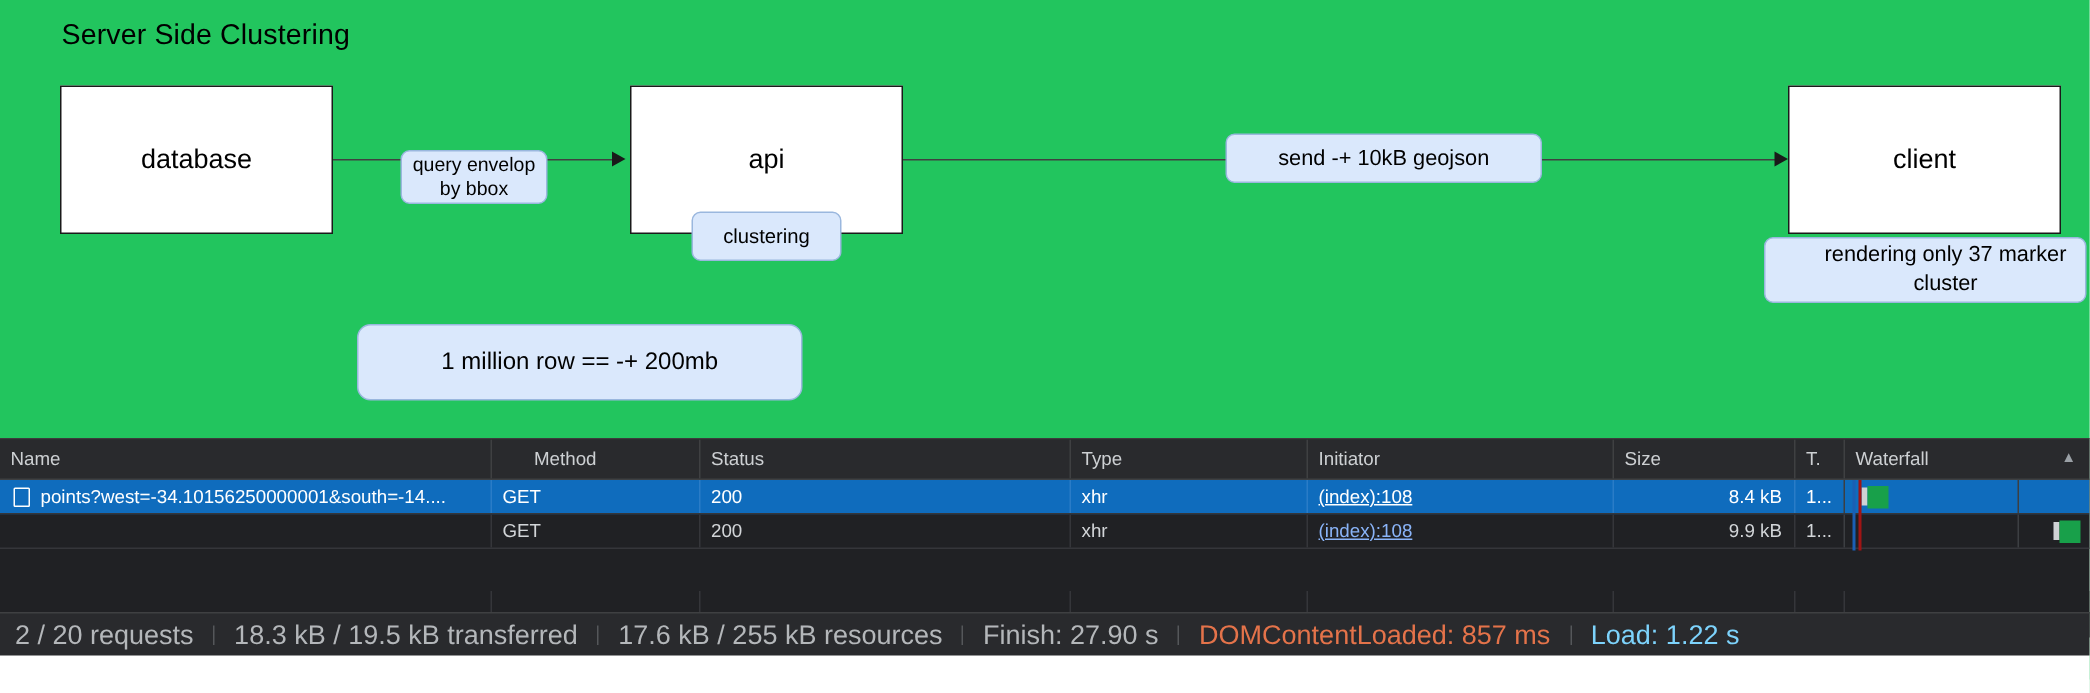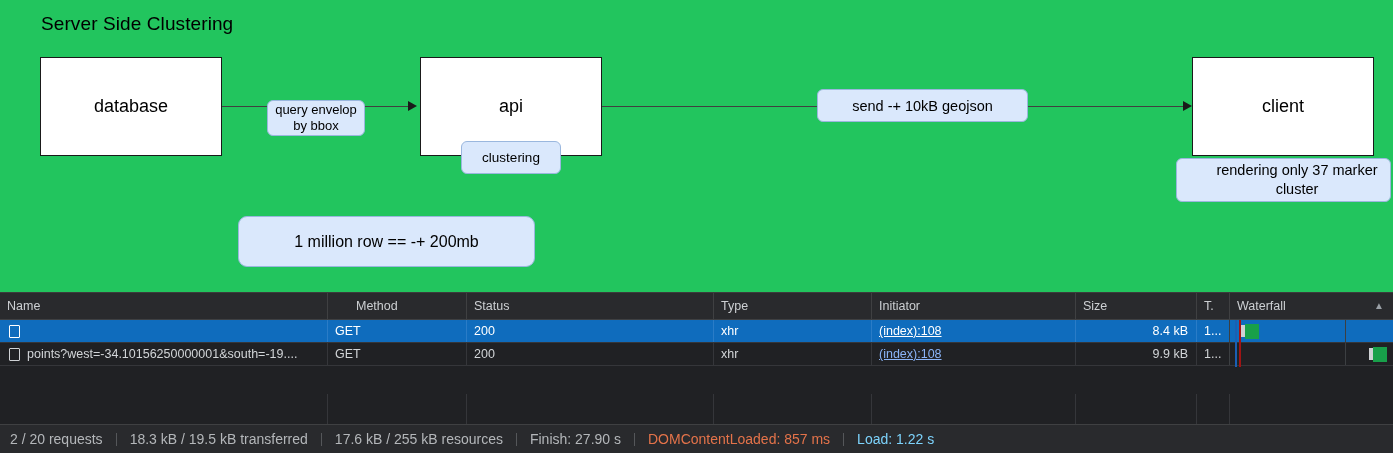--- a/index.html
+++ b/index.html
@@ -191,28 +191,28 @@
     height: 15px;
     background: #18a04a;
   }
 
   #net-empty { position: absolute; left: 0; top: 101px; width: 1393px; height: 31px; background: #202124; }
   #net-empty .vdiv { position: absolute; top: 0; width: 1px; height: 31px; background: #35363a; }
 
   
   #status-bar {
     position: absolute;
-    left: 0; top: 424px;
+    left: 0; top: 408px;
     width: 1393px;
     height: 29px;
     background: #292a2d;
     border-top: 1px solid #3f4042;
     display: flex;
     align-items: center;
-    font-size: 14px;
+    font-size: 18px;
     color: #b4b7ba;
     box-sizing: border-box;
     padding-left: 10px;
   }
   .status-item { padding: 0 13px 0 0; white-space: nowrap; }
   .status-sep {
     width: 1px;
     height: 13px;
     background: #55575a;
     margin-right: 13px;
@@ -270,42 +270,39 @@
     <div class="hcell" style="left:871px;  width:204px;">Initiator</div>
     <div class="hcell" style="left:1075px; width:121px;">Size</div>
     <div class="hcell" style="left:1196px; width:33px;">T.</div>
     <div class="hcell" style="left:1229px; width:164px;">Waterfall</div>
     <div style="position:absolute; right:9px; top:0; height:26px; line-height:26px; font-size:10px; color:#9aa0a6;">▲</div>
   </div>
 
   <div class="net-row selected">
     <div class="cell first" style="left:0px; width:327px;">
       <span class="doc-checkbox"></span>
+      <span class="name-text">points?west=-34.10156250000001&amp;south=-14....</span>
     </div>
     <div class="cell" style="left:327px; width:139px;">GET</div>
     <div class="cell" style="left:466px; width:247px;">200</div>
     <div class="cell" style="left:713px; width:158px;">xhr</div>
     <div class="cell" style="left:871px; width:204px;">
       <span class="initiator-link">(index):108</span>
     </div>
     <div class="cell right" style="left:1075px; width:121px;">8.4 kB</div>
     <div class="cell" style="left:1196px; width:33px;">1...</div>
     <div class="wf-area" style="left:1229px; width:164px;">
       <div class="wf-divider" style="left:0px;"></div>
       <div class="wf-divider" style="left:116px;"></div>
       <div class="wf-bar-wait" style="left:12px;"></div>
       <div class="wf-bar-dl" style="left:16px; width:14px;"></div>
     </div>
   </div>
 
   <div class="net-row plain">
-    <div class="cell first" style="left:0px; width:327px;">
-      <span class="doc-checkbox"></span>
-      <span class="name-text">points?west=-34.10156250000001&amp;south=-19....</span>
-    </div>
     <div class="cell" style="left:327px; width:139px;">GET</div>
     <div class="cell" style="left:466px; width:247px;">200</div>
     <div class="cell" style="left:713px; width:158px;">xhr</div>
     <div class="cell" style="left:871px; width:204px;">
       <span class="initiator-link">(index):108</span>
     </div>
     <div class="cell right" style="left:1075px; width:121px;">9.9 kB</div>
     <div class="cell" style="left:1196px; width:33px;">1...</div>
     <div class="wf-area" style="left:1229px; width:164px;">
       <div class="wf-divider" style="left:0px;"></div>

